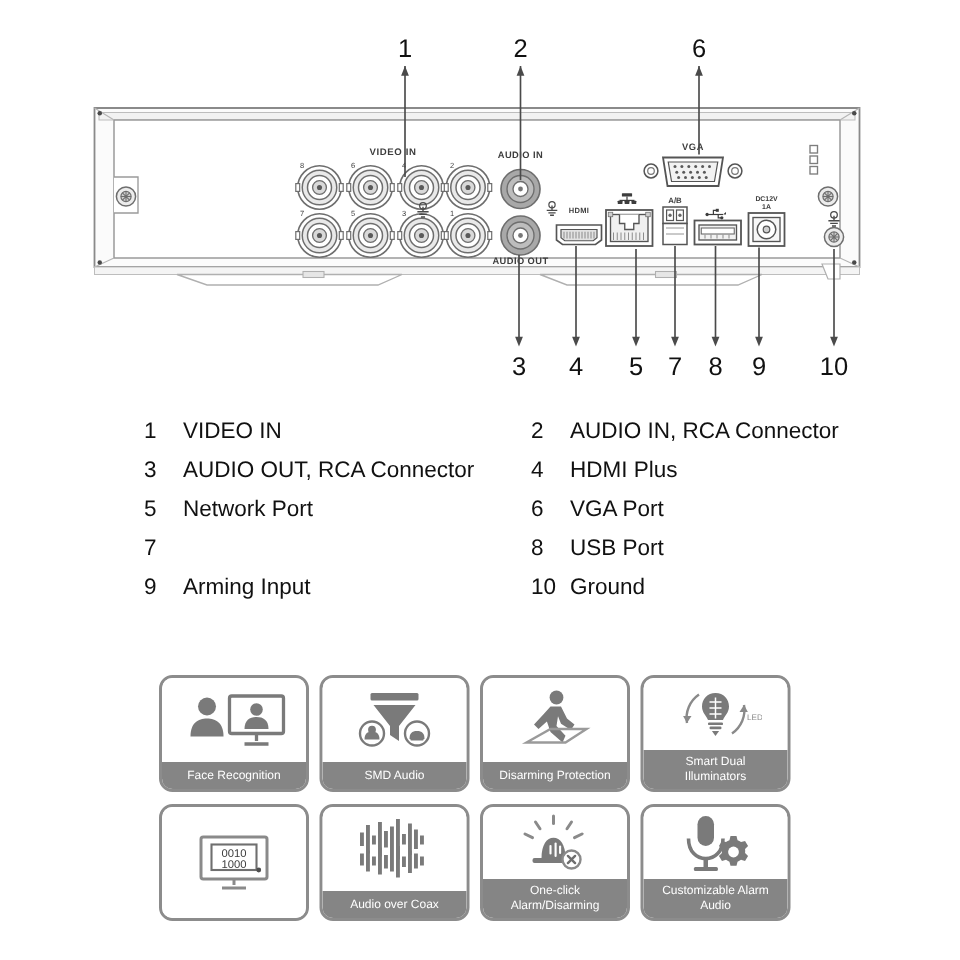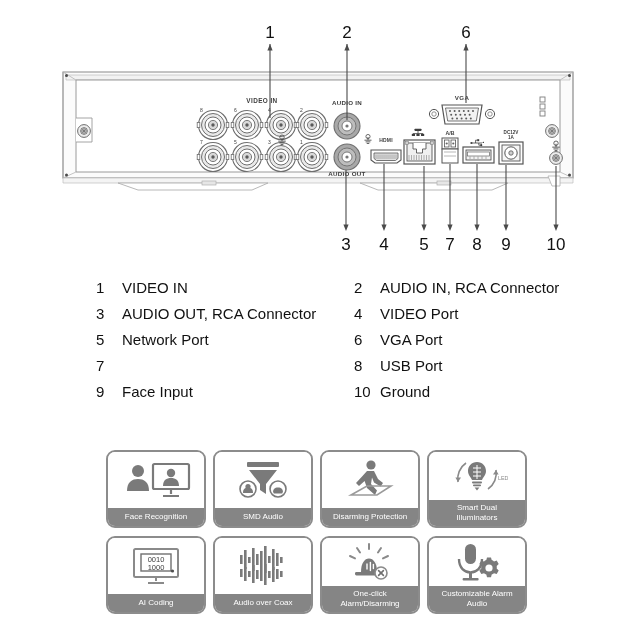--- a/index.html
+++ b/index.html
@@ -417,21 +417,21 @@
     </div>
   </div>
 
   <div class="legend-row">
     <div class="legend-cell left">
       <span class="legend-num">3</span>
       <span class="legend-label">AUDIO OUT, RCA Connector</span>
     </div>
     <div class="legend-cell right">
       <span class="legend-num">4</span>
-      <span class="legend-label">VIDEO Port</span>
+      <span class="legend-label">HDMI Plus</span>
     </div>
   </div>
 
   <div class="legend-row">
     <div class="legend-cell left">
       <span class="legend-num">5</span>
       <span class="legend-label">Network Port</span>
     </div>
     <div class="legend-cell right">
       <span class="legend-num">6</span>
@@ -445,21 +445,21 @@
     </div>
     <div class="legend-cell right">
       <span class="legend-num">8</span>
       <span class="legend-label">USB Port</span>
     </div>
   </div>
 
   <div class="legend-row">
     <div class="legend-cell left">
       <span class="legend-num">9</span>
-      <span class="legend-label">Face Input</span>
+      <span class="legend-label">Arming Input</span>
     </div>
     <div class="legend-cell right">
       <span class="legend-num wide">10</span>
       <span class="legend-label">Ground</span>
     </div>
   </div>
 
 </div>
 
 <div id="features">
@@ -550,21 +550,20 @@
       <div class="feature-icon">
         <svg width="58" height="42" viewBox="0 0 58 42">
           <rect x="7" y="4" width="44" height="28" rx="1.5" fill="none" stroke="#8a8a8a" stroke-width="2"></rect>
           <rect x="14" y="9" width="30" height="17" fill="none" stroke="#6f6f6f" stroke-width="1.4"></rect>
           <text x="29" y="17" text-anchor="middle" font-family="Liberation Sans, sans-serif" font-size="7.5" fill="#3d3d3d">0010</text>
           <text x="29" y="24.6" text-anchor="middle" font-family="Liberation Sans, sans-serif" font-size="7.5" fill="#3d3d3d">1000</text>
           <circle cx="45.5" cy="26" r="1.6" fill="#4d4d4d"></circle>
           <path d="M29 32 V36 M21 38 H37" stroke="#8a8a8a" stroke-width="2" fill="none"></path>
         </svg>
       </div>
-      <div class="feature-caption">AI Coding</div>
     </div>
 
     <div class="feature-tile">
       <div class="feature-icon">
         <svg width="58" height="42" viewBox="0 0 58 42">
           <g fill="#7a7a7a">
             <rect x="6" y="10" width="2.6" height="9"></rect>
             <rect x="10" y="5" width="2.6" height="19"></rect>
             <rect x="14" y="12" width="2.6" height="6"></rect>
             <rect x="18" y="3" width="2.6" height="23"></rect>

